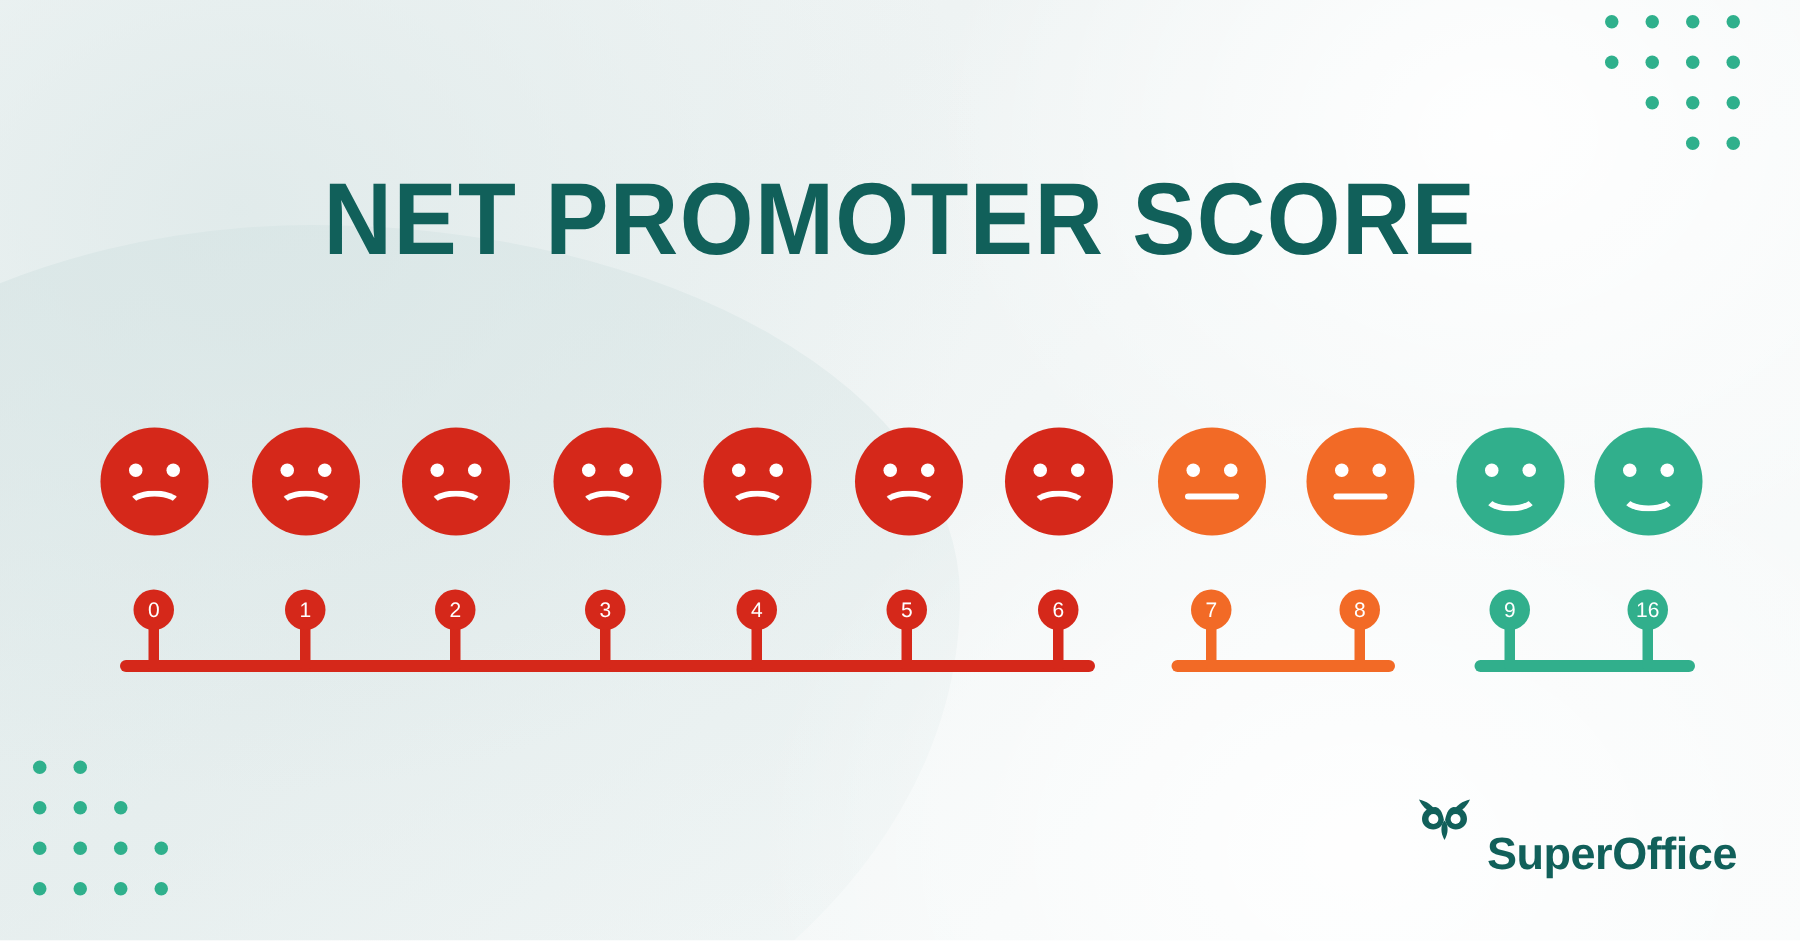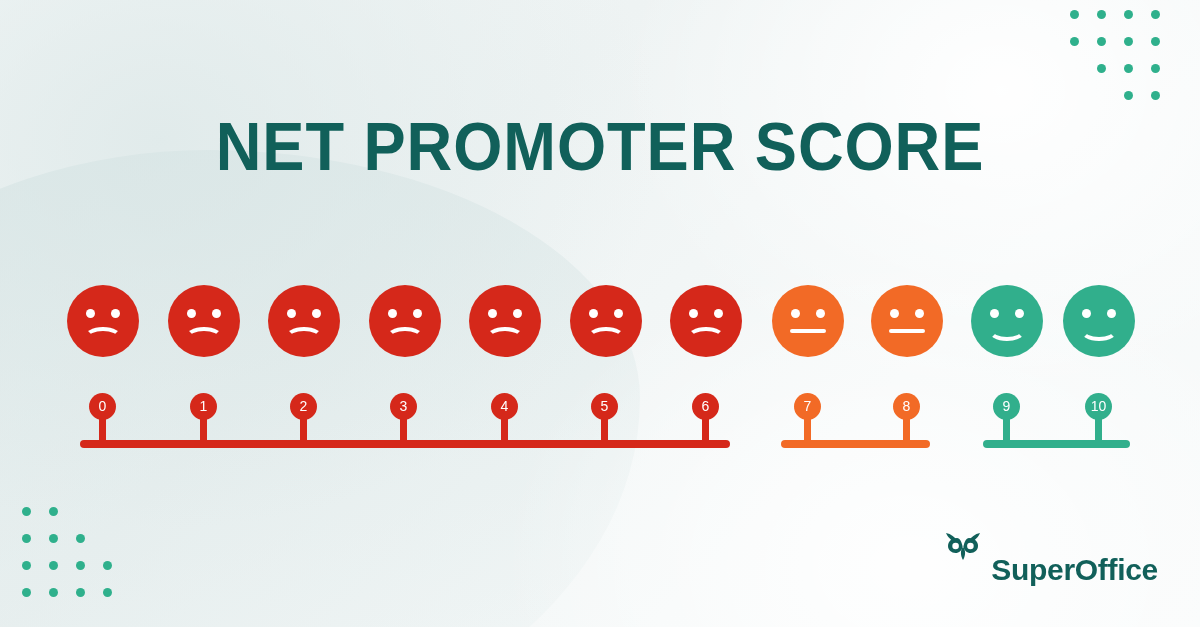--- a/index.html
+++ b/index.html
@@ -334,21 +334,21 @@
         <span class="mouth-happy"></span>
       </div>
       <div class="stem" style="left: 1003px; top: 414px; height: 32px; background: rgb(49, 175, 140);"></div>
       <div class="badge" style="left: 993px; top: 393px; background: rgb(49, 175, 140);">9</div>
       <div class="face" style="left: 1063px; top: 285px; background: rgb(49, 175, 140);">
         <span class="eye left"></span>
         <span class="eye right"></span>
         <span class="mouth-happy"></span>
       </div>
       <div class="stem" style="left: 1095px; top: 414px; height: 32px; background: rgb(49, 175, 140);"></div>
-      <div class="badge" style="left: 1085px; top: 393px; background: rgb(49, 175, 140);">10</div>
+      <div class="badge" style="left: 1085px; top: 393px; background: rgb(49, 175, 140);">16</div>
     </div>
 
   <div id="logo">
     <span>
       <svg width="38" height="30" viewBox="0 0 38 30" aria-hidden="true">
         <path d="M2 2 C7 3 11 6 13.5 10 C10.5 11 5.5 9.5 2 2 Z" fill="#11605a"></path>
         <path d="M36 2 C31 3 27 6 24.5 10 C27.5 11 32.5 9.5 36 2 Z" fill="#11605a"></path>
         <path d="M13 7 C7 7 4 11 4 15 C4 19 7.5 22 11.5 22 C15 22 18 19.5 18.6 15.5 C17.5 10.5 16 7.5 13 7 Z" fill="#11605a"></path>
         <path d="M25 7 C31 7 34 11 34 15 C34 19 30.5 22 26.5 22 C23 22 20 19.5 19.4 15.5 C20.5 10.5 22 7.5 25 7 Z" fill="#11605a"></path>
         <circle cx="11.6" cy="15" r="3.3" fill="#ffffff"></circle>

